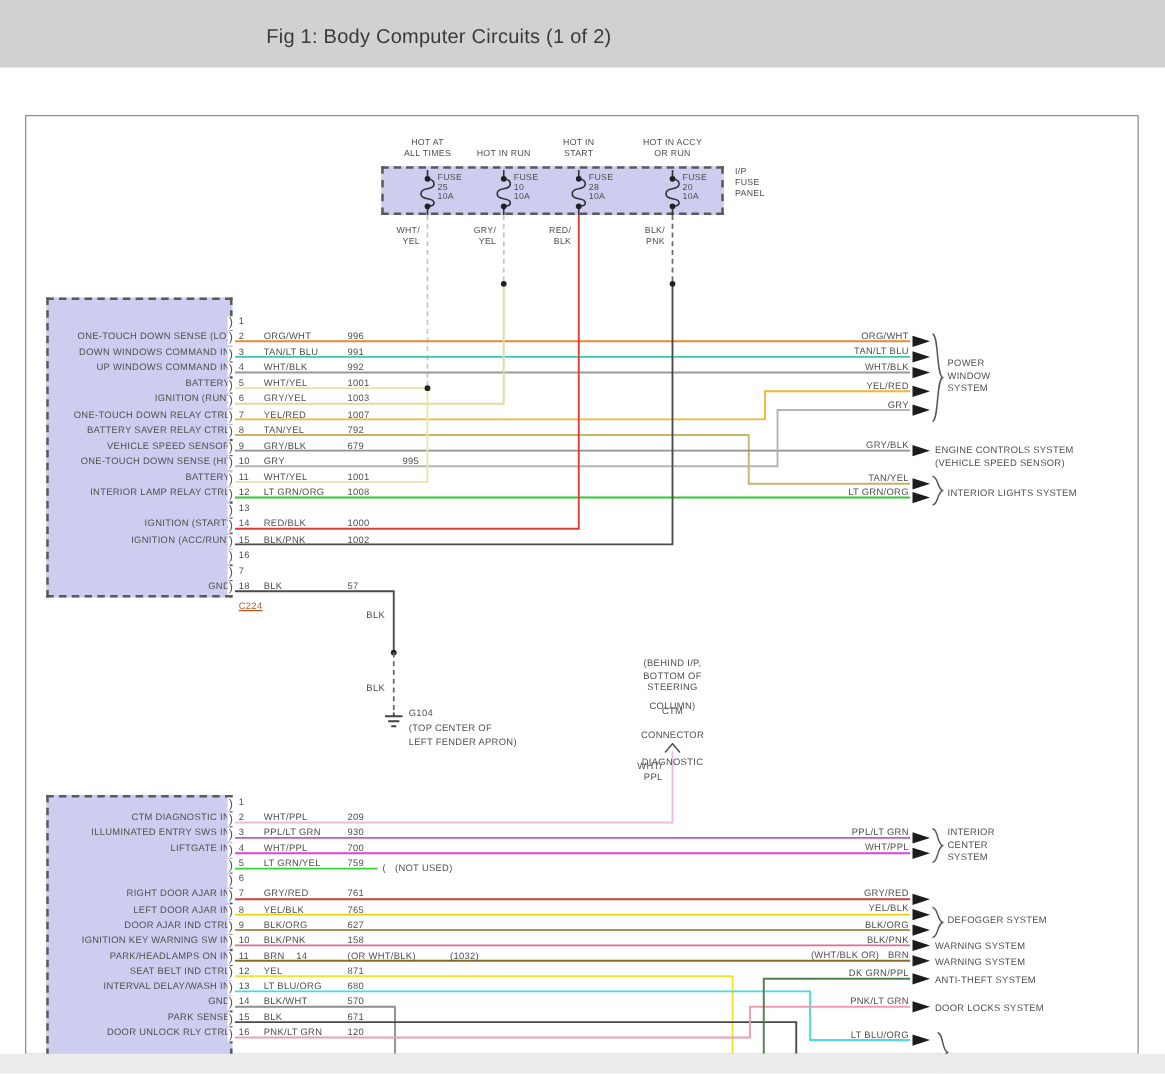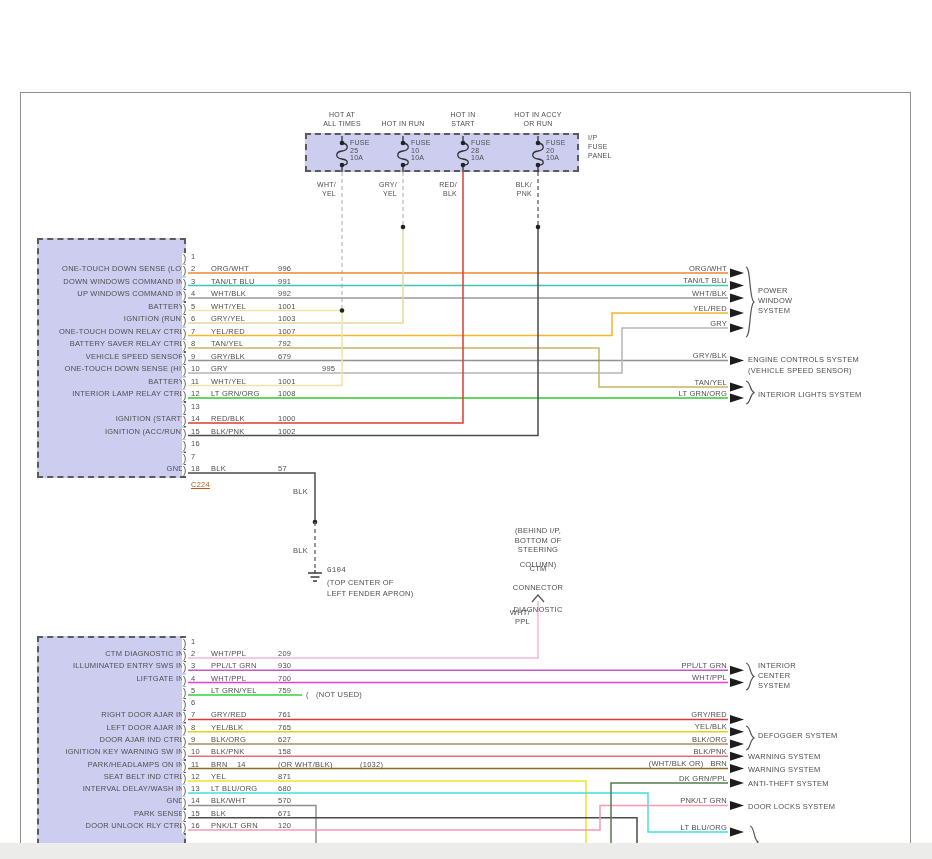--- a/index.html
+++ b/index.html
@@ -20,20 +20,23 @@
   #fusebox{position:absolute;left:305px;top:133px;width:274px;height:39px;
            background:#cdcdf0;border:2px dashed #5a5a5a;box-sizing:border-box;z-index:3;}
   #wires{position:absolute;left:0;top:0;z-index:5;}
   #bottomstrip{position:absolute;left:0;top:843px;width:932px;height:16px;background:#ececea;z-index:30;}
   .c224{color:#b35a1e;text-decoration:underline;}
 </style>
 </head>
 <body>
 
 <div id="app">
+  <div id="titlebar">
+    <div id="page-title">Fig 1: Body Computer Circuits (1 of 2)</div>
+  </div>
   <div id="frame"></div>
   <div class="module-box" style="left:37px;top:238px;width:145px;height:236px;"></div>
   <div class="module-box" style="left:37px;top:636px;width:145px;height:215px;"></div>
   <div id="fusebox"></div>
   <svg id="wires" width="932" height="859" viewBox="0 0 932 859">
       <path d="M 342,136 L 342,143 C 349,144 349,150 342,151 C 335,152 335,158 342,159 C 349,160 349,165 342,165 L 342,172" fill="none" stroke="#333" stroke-width="1.3"></path>
       <circle cx="342" cy="143" r="2.3" fill="#222"></circle>
       <circle cx="342" cy="165" r="2.3" fill="#222"></circle>
       <path d="M 403,136 L 403,143 C 410,144 410,150 403,151 C 396,152 396,158 403,159 C 410,160 410,165 403,165 L 403,172" fill="none" stroke="#333" stroke-width="1.3"></path>
       <circle cx="403" cy="143" r="2.3" fill="#222"></circle>
@@ -291,21 +294,21 @@
     <div class="t bk" style="left: 182px; top: 822px;">)</div>
     <div class="t" style="left: 191px; top: 821px;">16</div>
     <div class="t" style="left: 211px; top: 821px;">PNK/LT GRN</div>
     <div class="t" style="left: 278px; top: 821px;">120</div>
     <div class="t tr" style="right: 748px; top: 821px;">DOOR UNLOCK RLY CTRL</div>
     <div class="t c224" style="left: 191px; top: 480px;">C224</div>
     <div class="t" style="left: 306px; top: 690px;">(</div>
     <div class="t" style="left: 316px; top: 690px;">(NOT USED)</div>
     <div class="t tr" style="right: 624px; top: 487px;">BLK</div>
     <div class="t tr" style="right: 624px; top: 546px;">BLK</div>
-    <div class="t" style="left: 327px; top: 566px; font-family: Liberation Mono, monospace;">G104</div>
+    <div class="t" style="left: 327px; top: 566px;">G104</div>
     <div class="t" style="left: 327px; top: 578px;">(TOP CENTER OF</div>
     <div class="t" style="left: 327px; top: 589px;">LEFT FENDER APRON)</div>
     <div class="t tc" style="left: 488px; width: 100px; top: 526px;">(BEHIND I/P,</div>
     <div class="t tc" style="left: 488px; width: 100px; top: 535.5px;">BOTTOM OF</div>
     <div class="t tc" style="left: 488px; width: 100px; top: 545px;">STEERING</div>
     <div class="t tc" style="left: 488px; width: 100px; top: 560px;">COLUMN)</div>
     <div class="t tc" style="left: 488px; width: 100px; top: 564px;">CTM</div>
     <div class="t tc" style="left: 488px; width: 100px; top: 573.5px; margin-top: 31px;">DIAGNOSTIC</div>
     <div class="t tc" style="left: 488px; width: 100px; top: 583px;">CONNECTOR</div>
     <div class="t tr" style="right: 402px; top: 608px;">WHT/</div>

